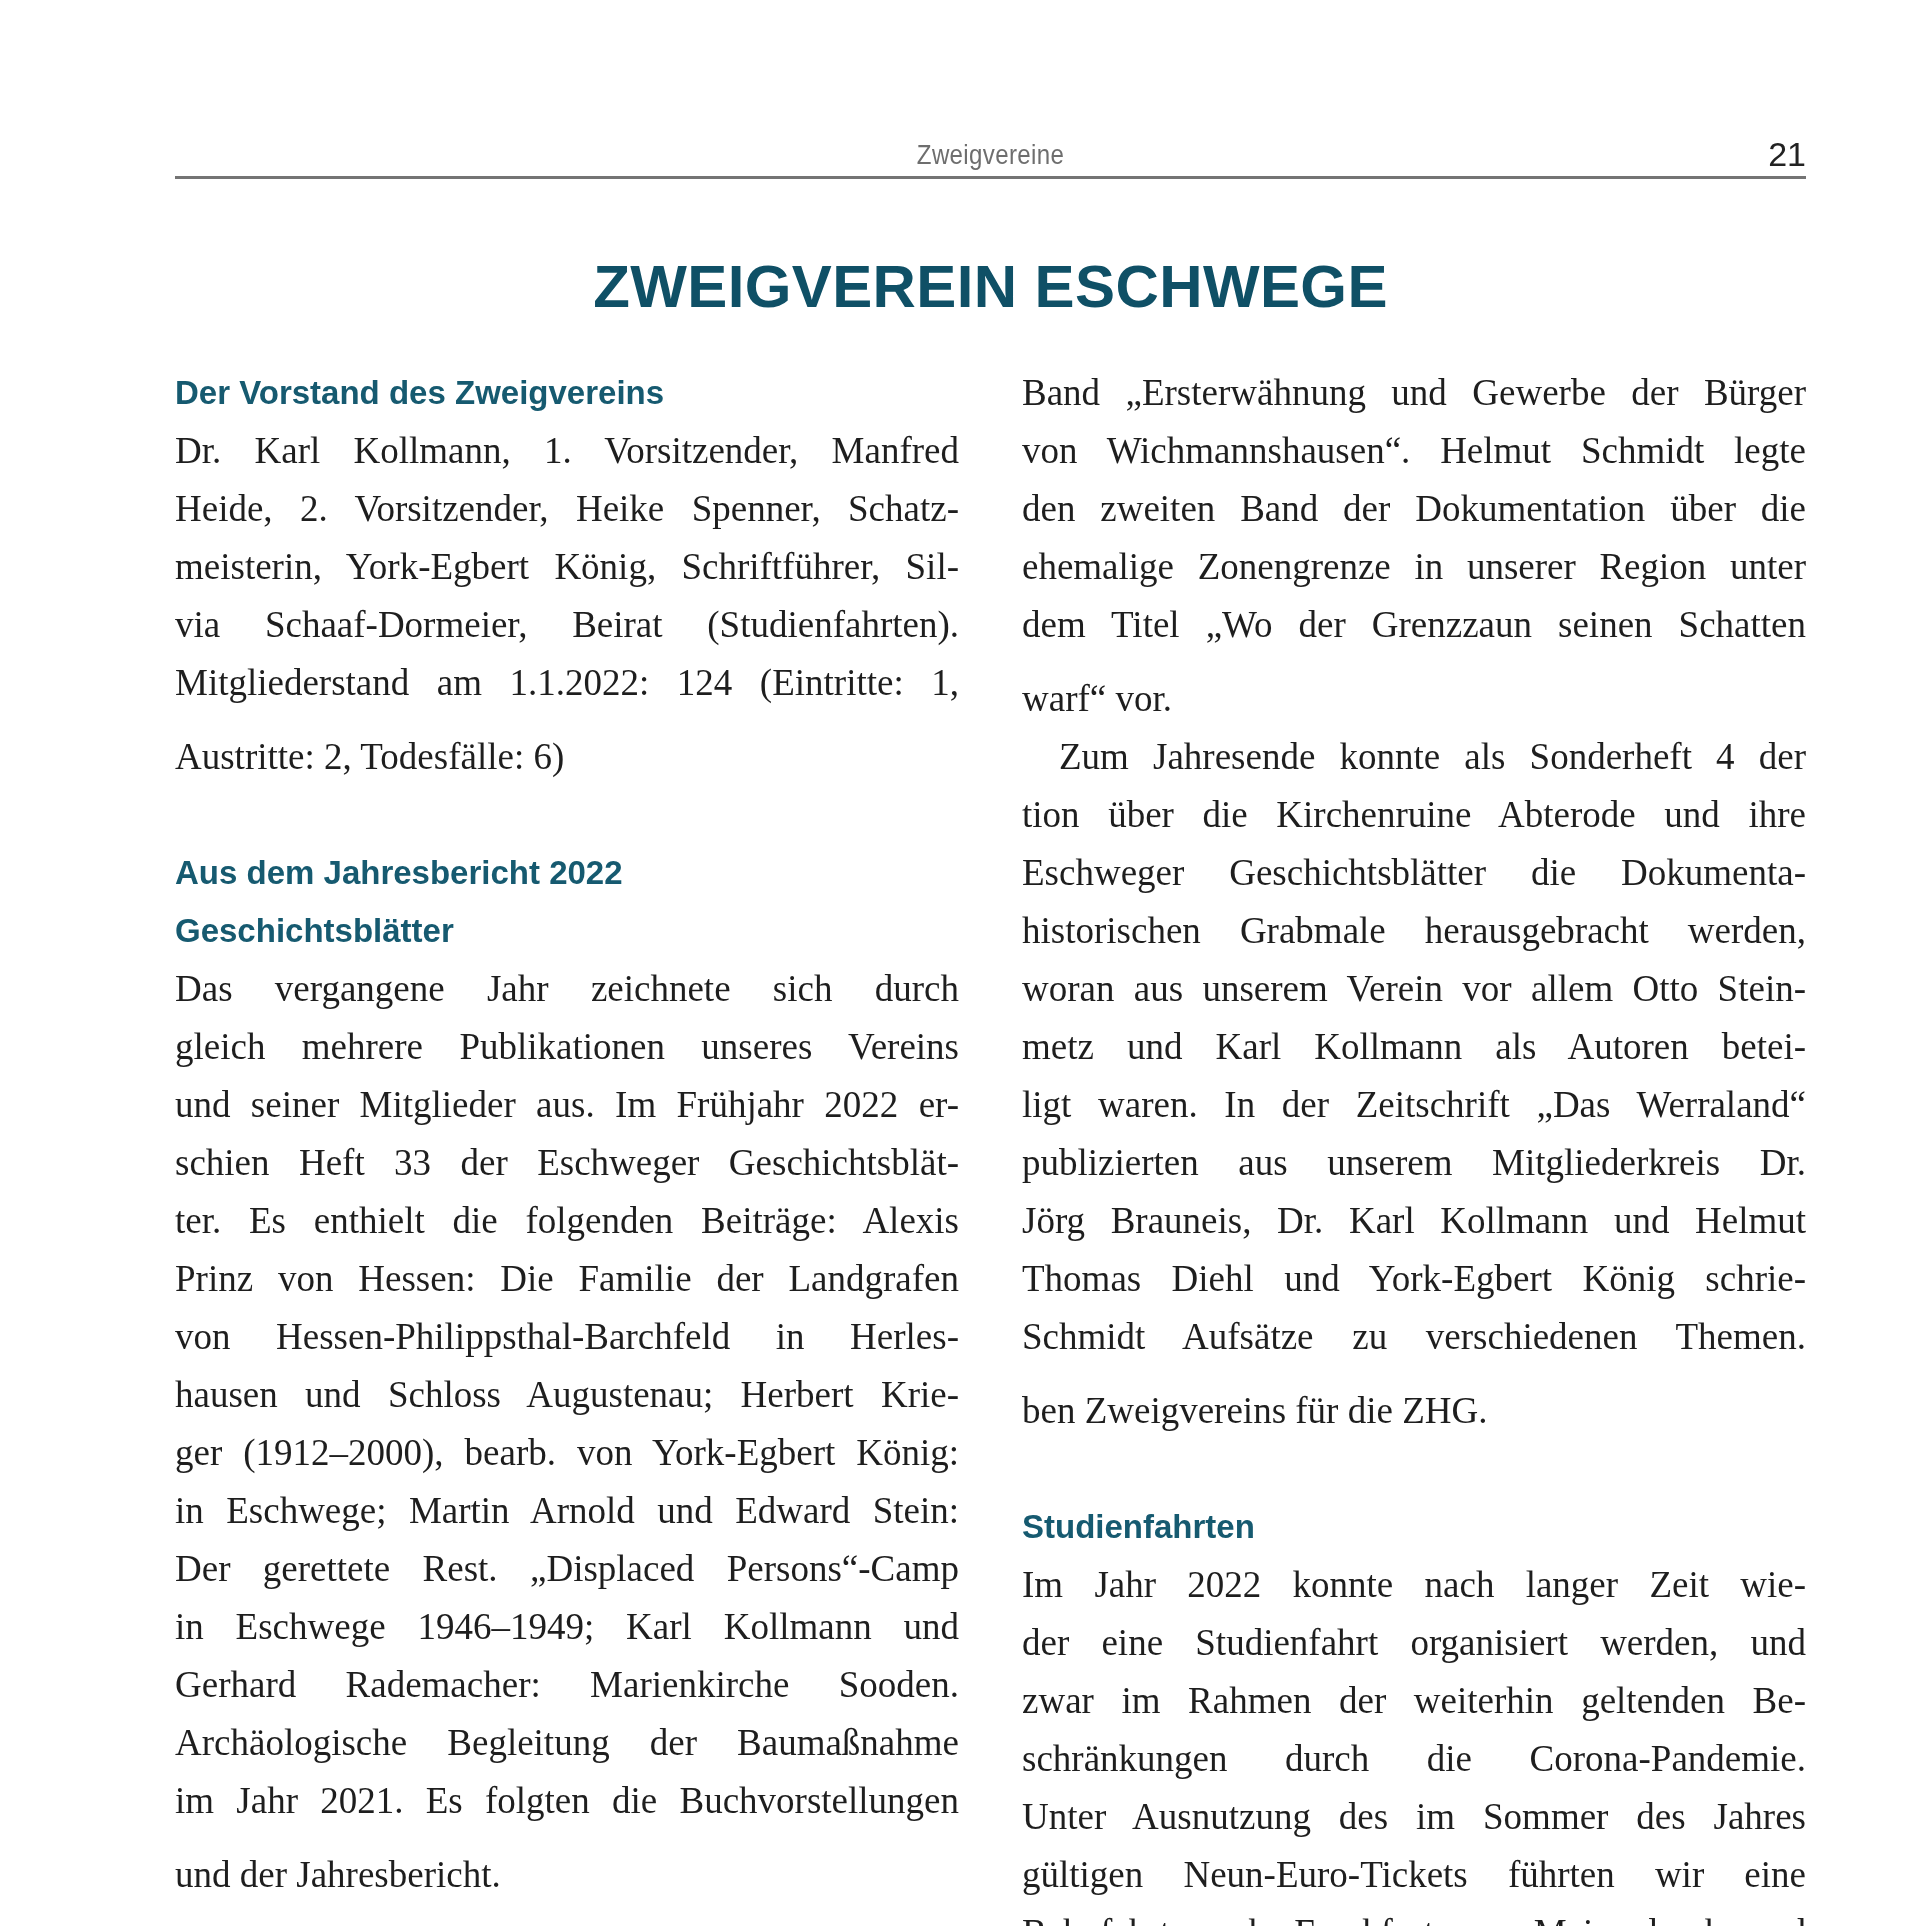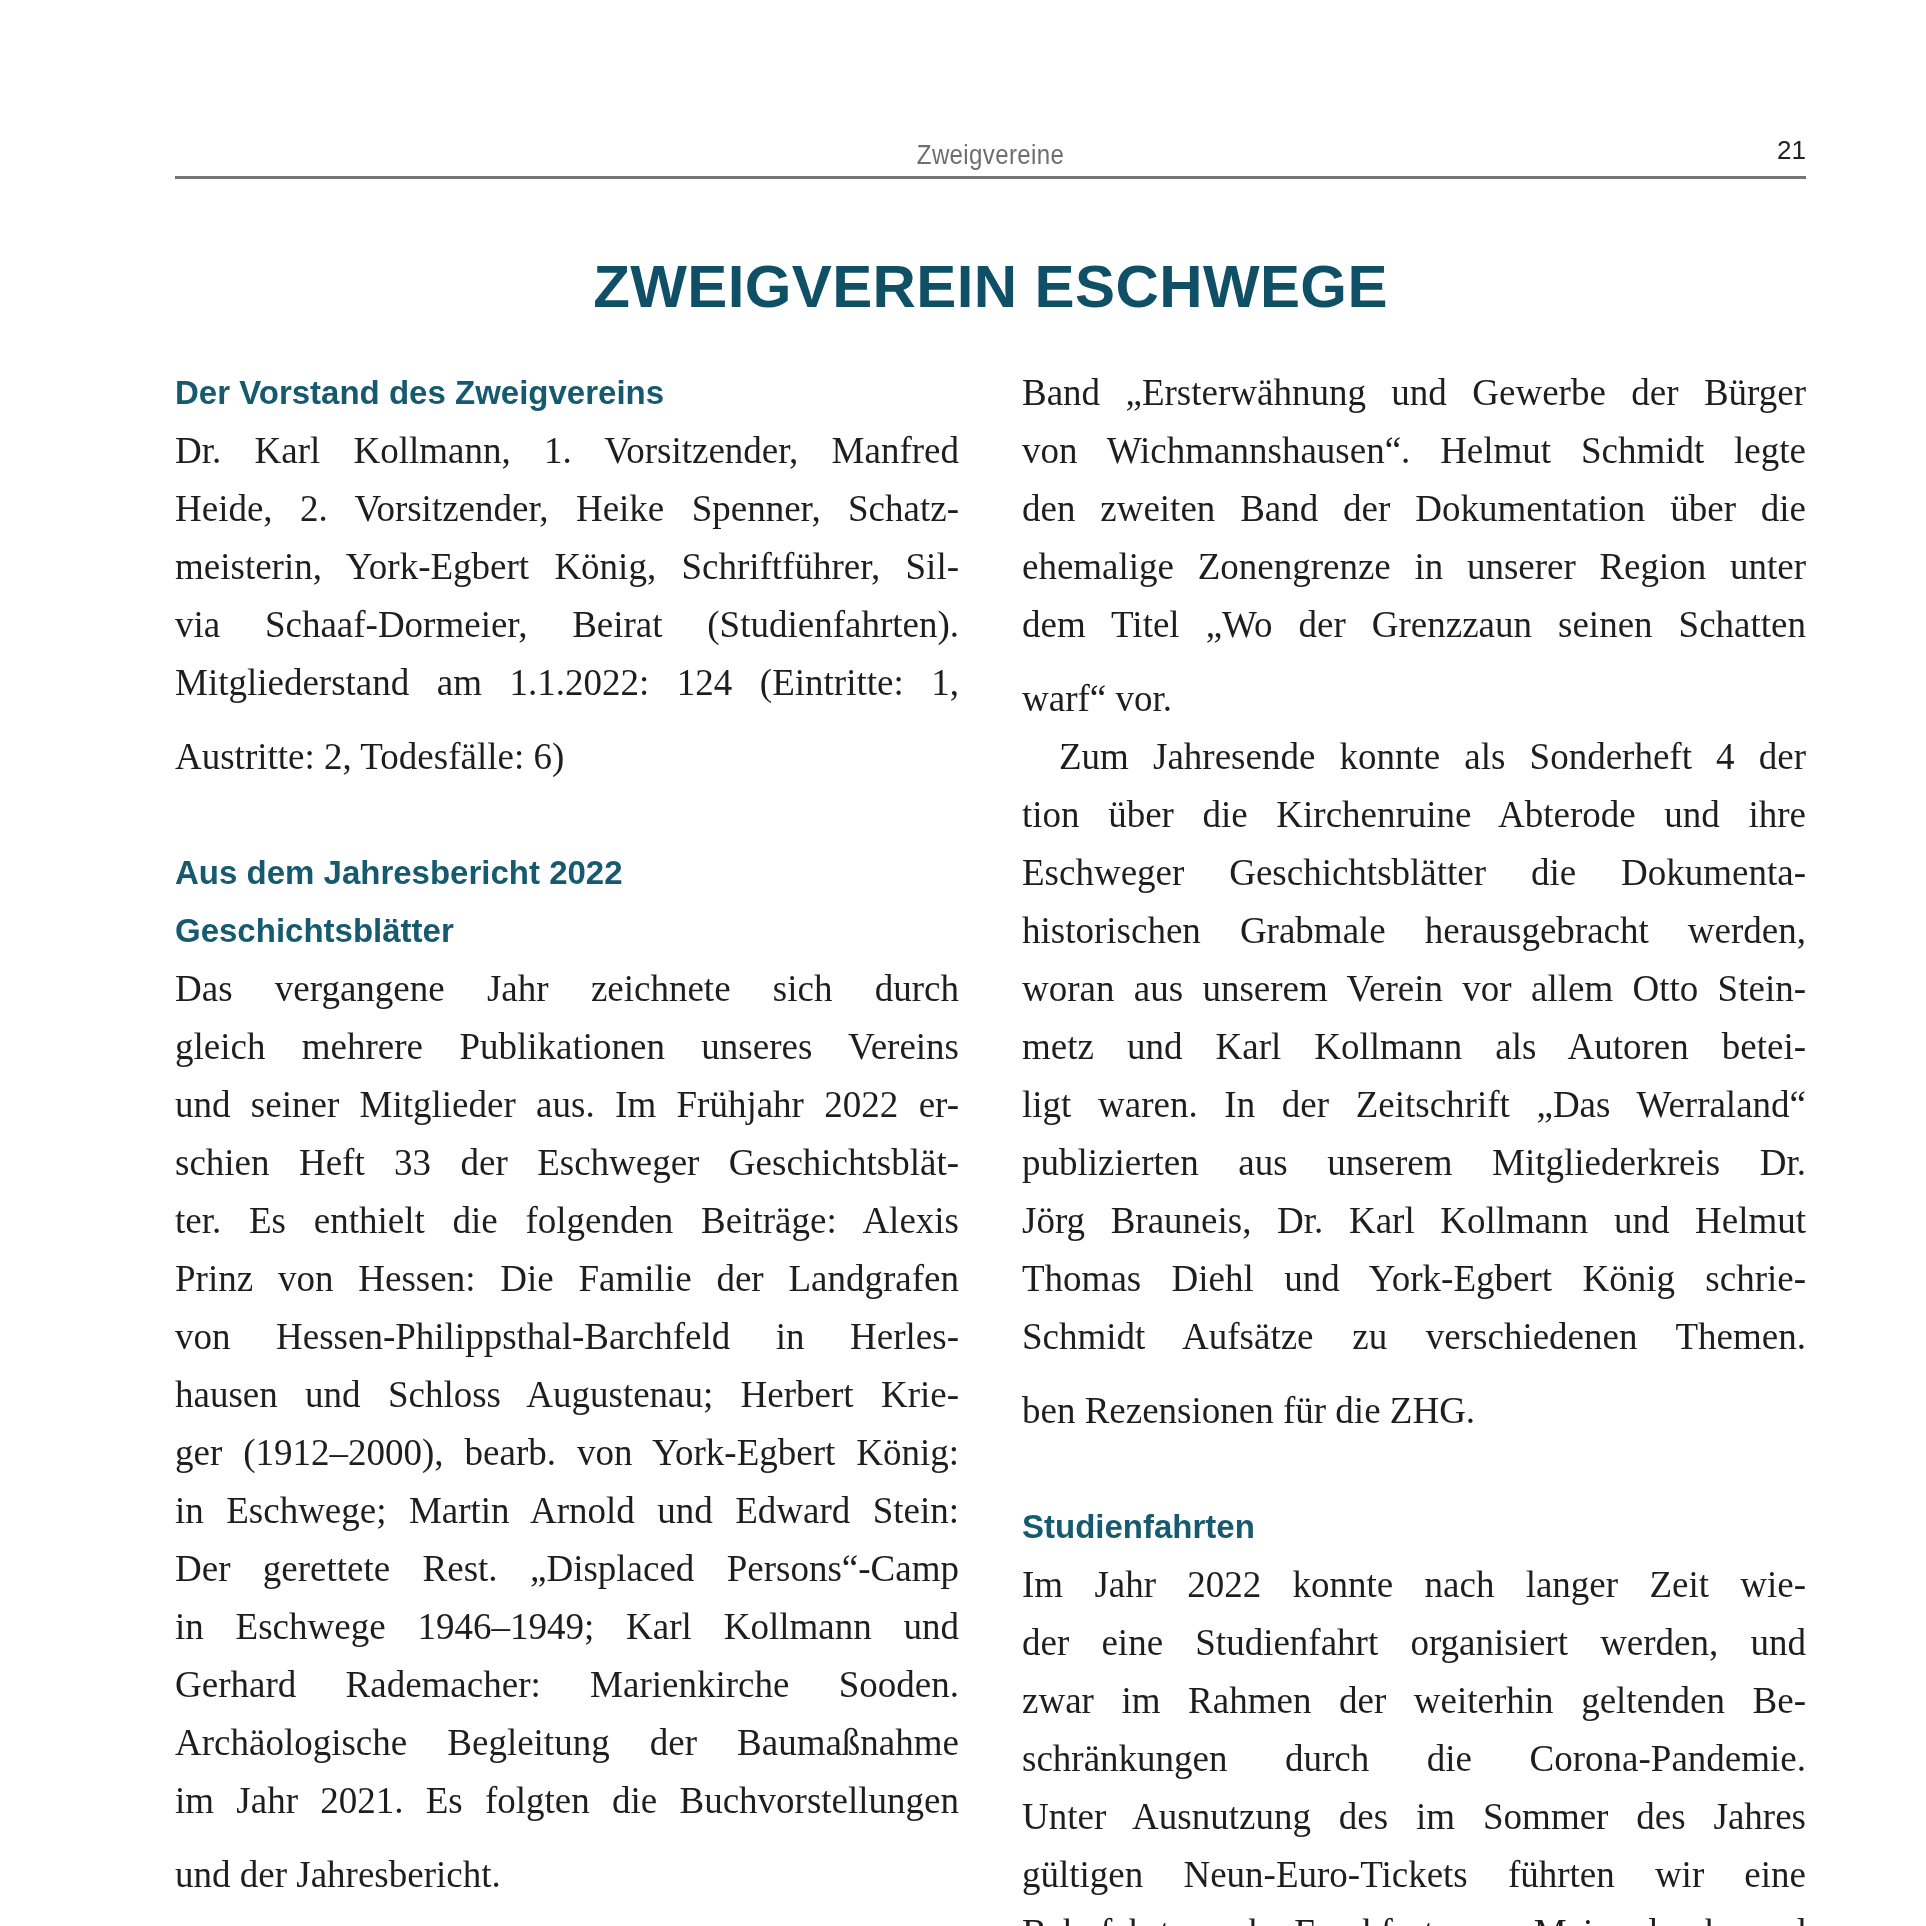--- a/index.html
+++ b/index.html
@@ -1,21 +1,21 @@
 <!DOCTYPE html>
 <html style="font-size:6.2px"><head>
 <meta charset="utf-8">
 <style>
   html, body { margin:0; padding:0; background:#ffffff; }
   body { width:1965px; height:2774px; position:relative; overflow:hidden; }
   .page { position:absolute; left:0; top:0; width:1965px; height:2774px; background:#fff; }
   .running-head { position:absolute; top:139px; left:175px; width:1631px; height:46px; }
   .running-title { position:absolute; left:0; width:100%; text-align:center; top:0;
     font-family:"Liberation Sans", sans-serif; font-size:28px; color:#6e6e6e; letter-spacing:0.4px; transform:scaleX(0.86); }
-  .page-number { position:absolute; right:0; top:-3.9px; font-family:"Liberation Sans", sans-serif; font-size:26px; color:#222; }
+  .page-number { position:absolute; right:0; top:-3.9px; font-family:"Liberation Sans", sans-serif; font-size:34px; color:#222; }
   .rule { position:absolute; left:175px; top:176px; width:1631px; height:2.7px; background:#747474; }
   .title { position:absolute; top:252px; left:175px; width:1631px; text-align:center;
     font-family:"Liberation Sans", sans-serif; font-weight:bold; font-size:60px; color:#0f5066; letter-spacing:0.4px; }
   .col { position:absolute; top:364px; width:784px;
     font-family:"Liberation Serif", serif; font-size:37px; line-height:58px; color:#1e1e1e; }
   .col.left { left:175px; }
   .col.right { left:1022px; }
   .line { display:block; white-space:nowrap; text-align:justify; text-align-last:justify; height:58px; overflow:visible; }
   .line.last { text-align-last:left;margin-top:16px; }
   .line.indent { padding-left:37px; }
@@ -72,21 +72,21 @@
       <span class="line">tion über die Kirchenruine Abterode und ihre</span>
       <span class="line">Eschweger Geschichtsblätter die Dokumenta-</span>
       <span class="line">historischen Grabmale herausgebracht werden,</span>
       <span class="line">woran aus unserem Verein vor allem Otto Stein-</span>
       <span class="line">metz und Karl Kollmann als Autoren betei-</span>
       <span class="line">ligt waren. In der Zeitschrift „Das Werraland“</span>
       <span class="line">publizierten aus unserem Mitgliederkreis Dr.</span>
       <span class="line">Jörg Brauneis, Dr. Karl Kollmann und Helmut</span>
       <span class="line">Thomas Diehl und York-Egbert König schrie-</span>
       <span class="line">Schmidt Aufsätze zu verschiedenen Themen.</span>
-      <span class="line last">ben Rezensionen für die ZHG.</span>
+      <span class="line last">ben Zweigvereins für die ZHG.</span>
       <span class="gap"></span>
       <span class="heading">Studienfahrten</span>
       <span class="line">Im Jahr 2022 konnte nach langer Zeit wie-</span>
       <span class="line">der eine Studienfahrt organisiert werden, und</span>
       <span class="line">zwar im Rahmen der weiterhin geltenden Be-</span>
       <span class="line">schränkungen durch die Corona-Pandemie.</span>
       <span class="line">Unter Ausnutzung des im Sommer des Jahres</span>
       <span class="line">gültigen Neun-Euro-Tickets führten wir eine</span>
       <span class="line">Bahnfahrt nach Frankfurt am Main durch und</span>
     </div>

